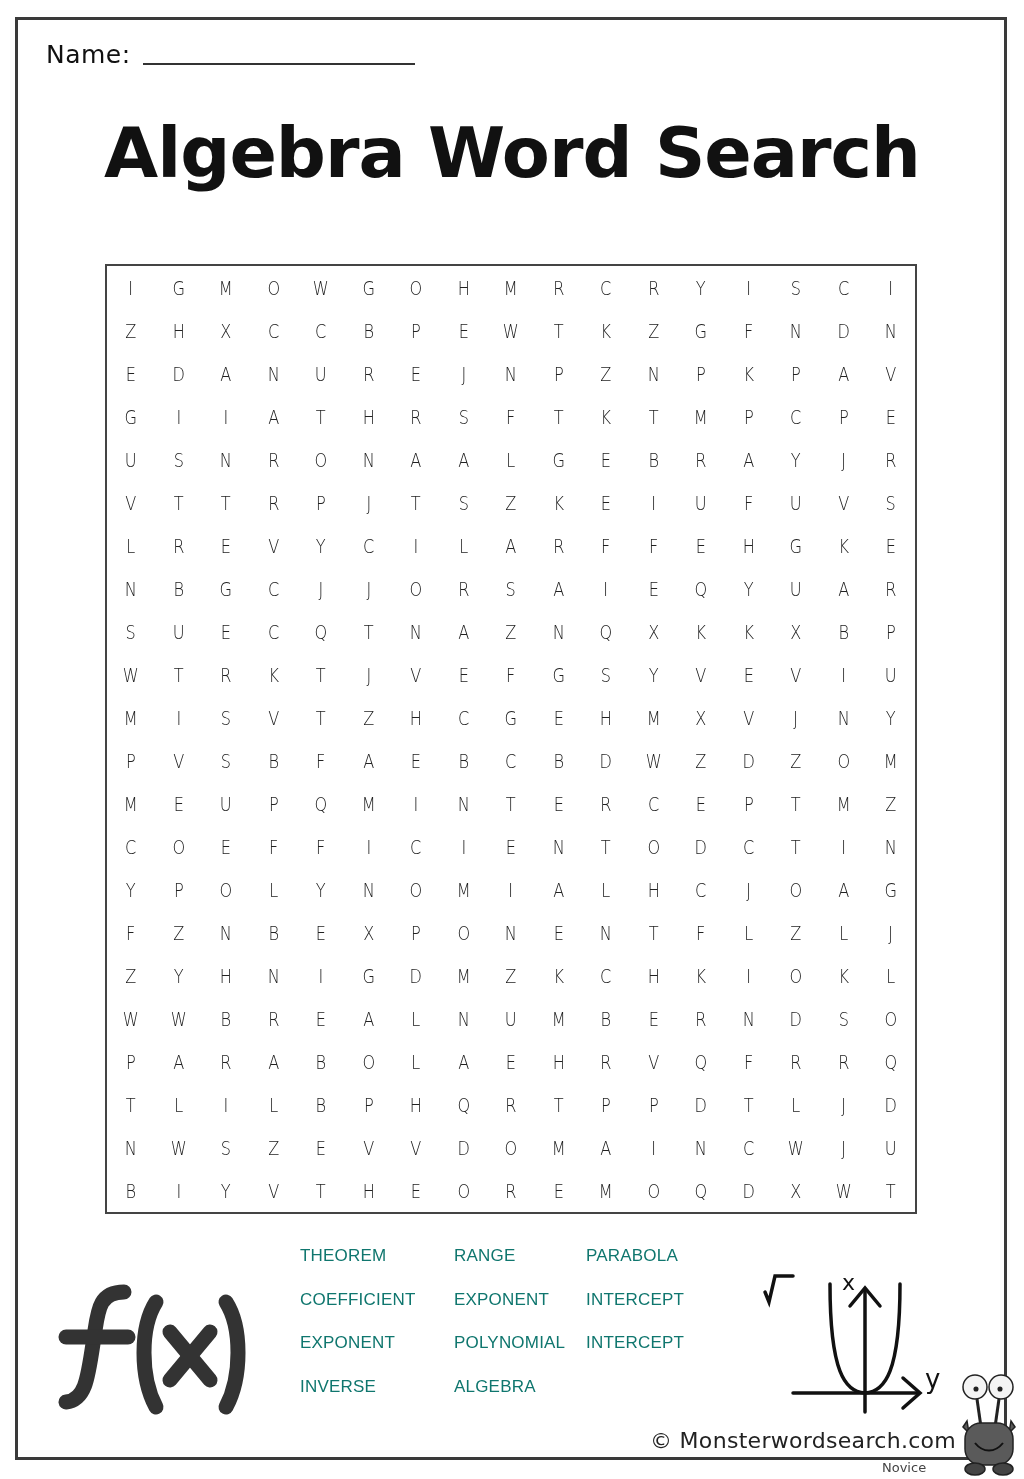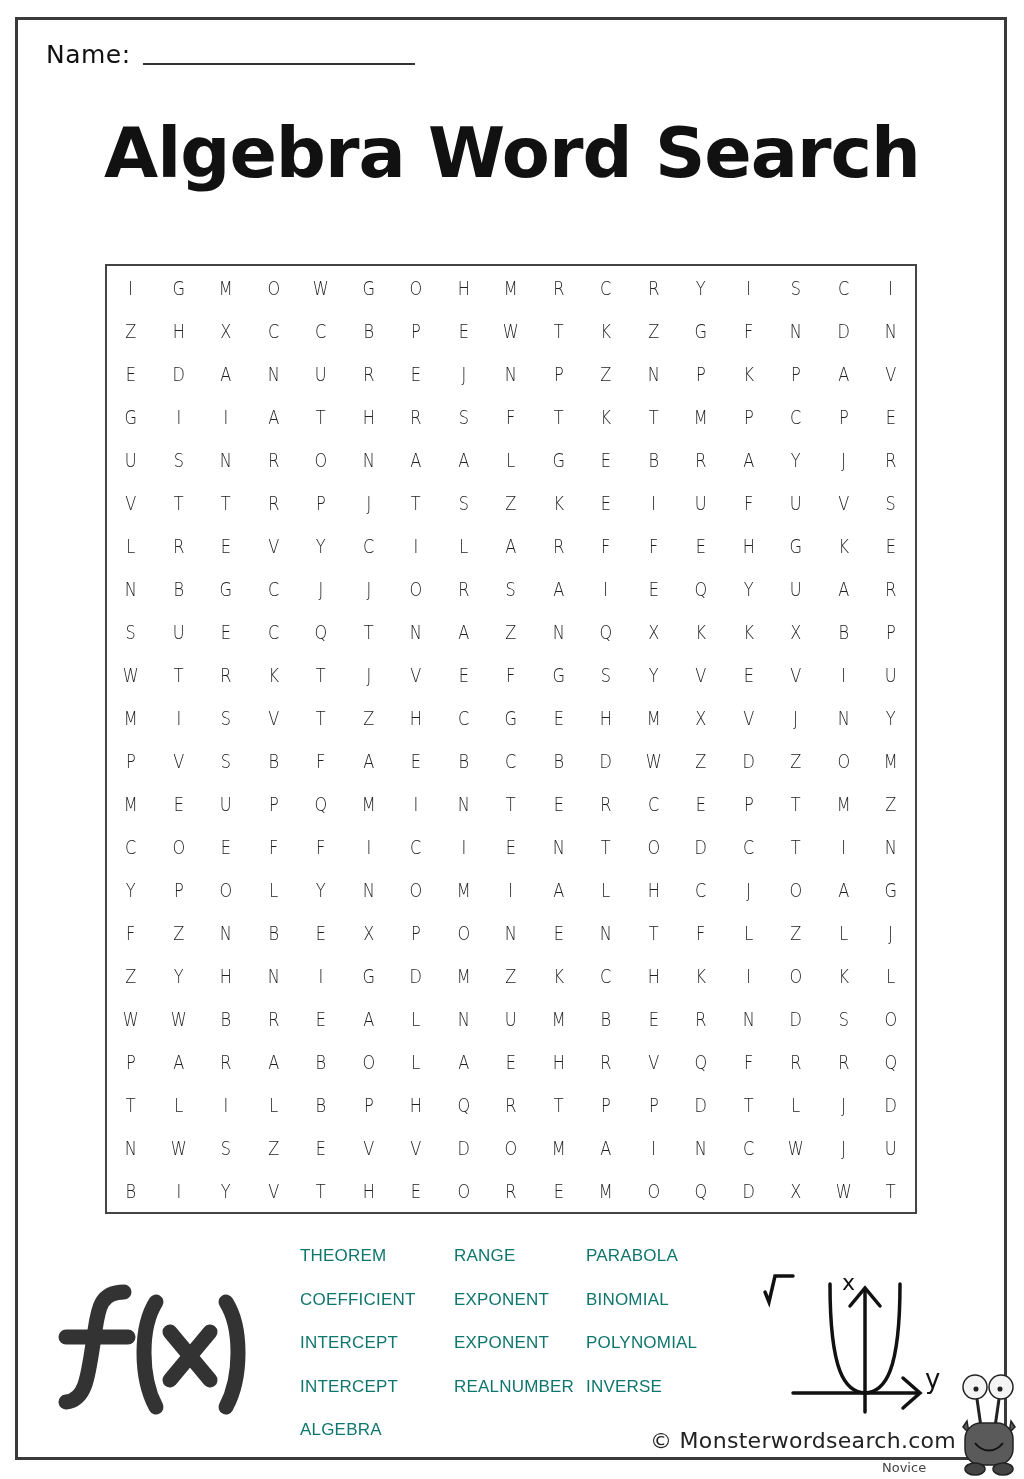--- a/index.html
+++ b/index.html
@@ -410,26 +410,24 @@
       <div class="cell">T</div>
     </div>
 </div>
 
 <div class="word-list" id="word-list">
     <div class="word">THEOREM</div>
     <div class="word">RANGE</div>
     <div class="word">PARABOLA</div>
     <div class="word">COEFFICIENT</div>
     <div class="word">EXPONENT</div>
-    <div class="word">BINOMIAL</div>
     <div class="word">INTERCEPT</div>
     <div class="word">EXPONENT</div>
     <div class="word">POLYNOMIAL</div>
     <div class="word">INTERCEPT</div>
-    <div class="word">REALNUMBER</div>
     <div class="word">INVERSE</div>
     <div class="word">ALGEBRA</div>
   </div>
 
 <svg class="fx-logo" viewBox="0 0 200 140">
   <g fill="none" stroke="#333" stroke-linecap="round" stroke-width="15">
     <path d="M66 10 C40 10 40 30 36 55 C30 95 28 118 8 120"></path>
     <path d="M8 55 L70 55"></path>
     <path d="M98 20 C82 45 82 95 98 125"></path>
     <path d="M112 50 L152 98"></path>

